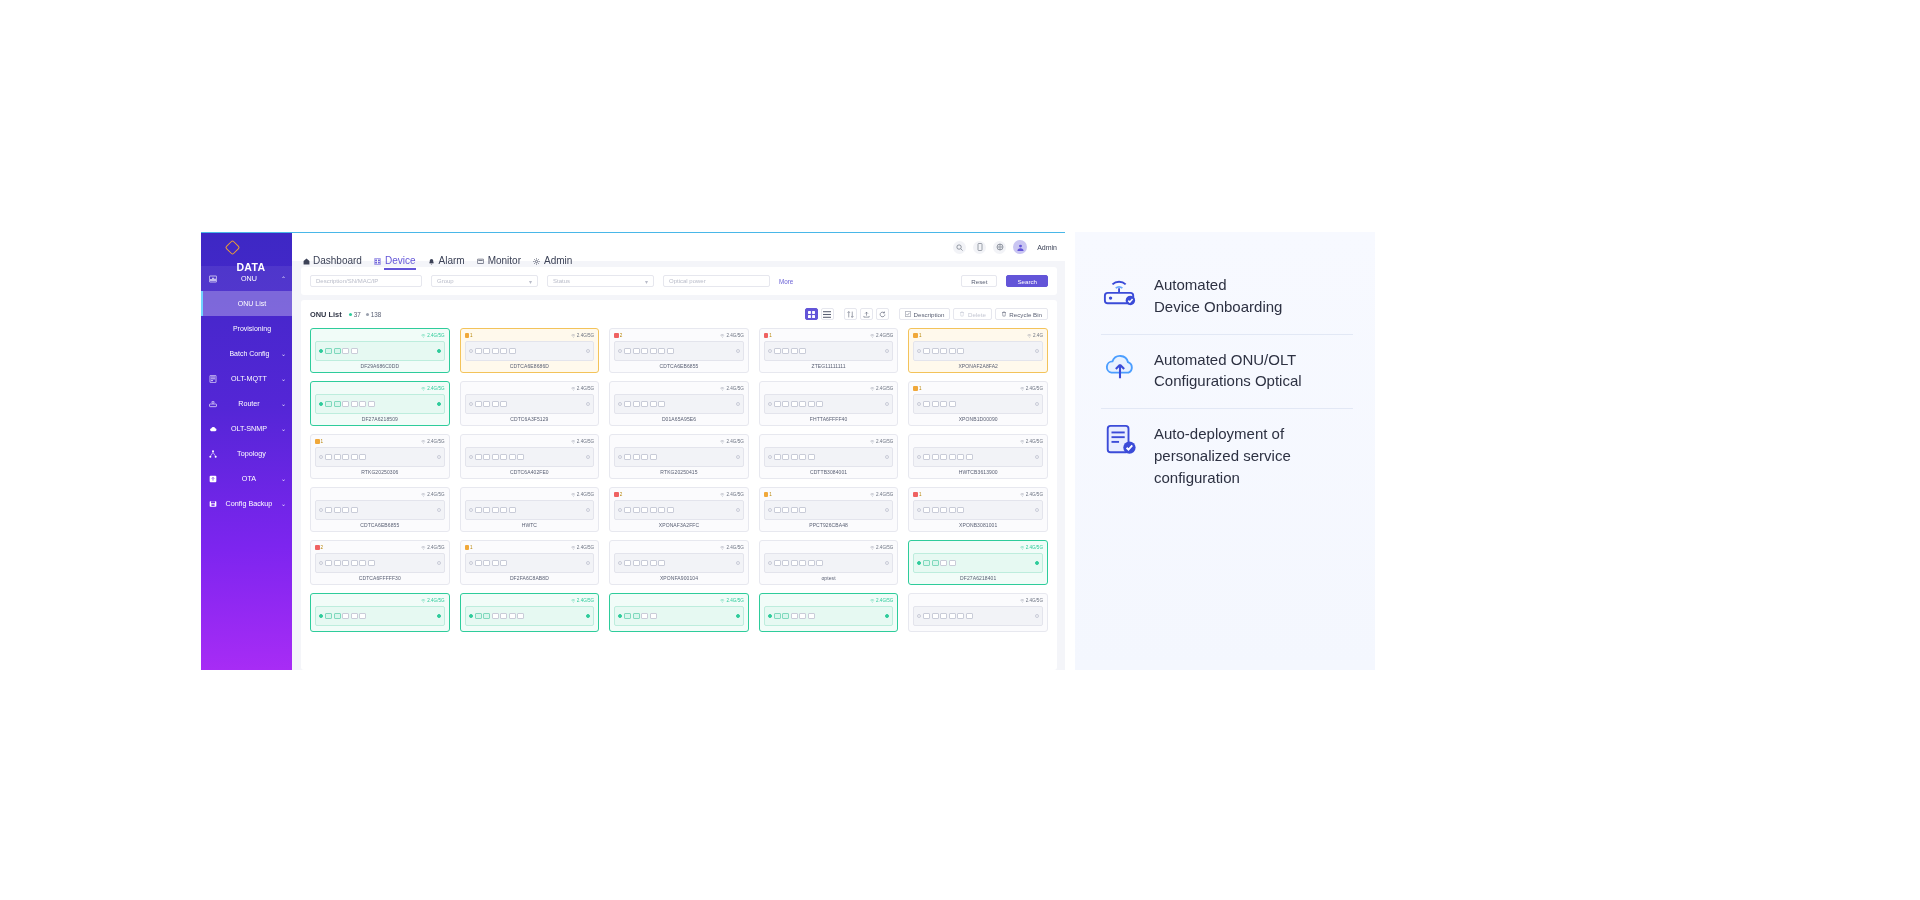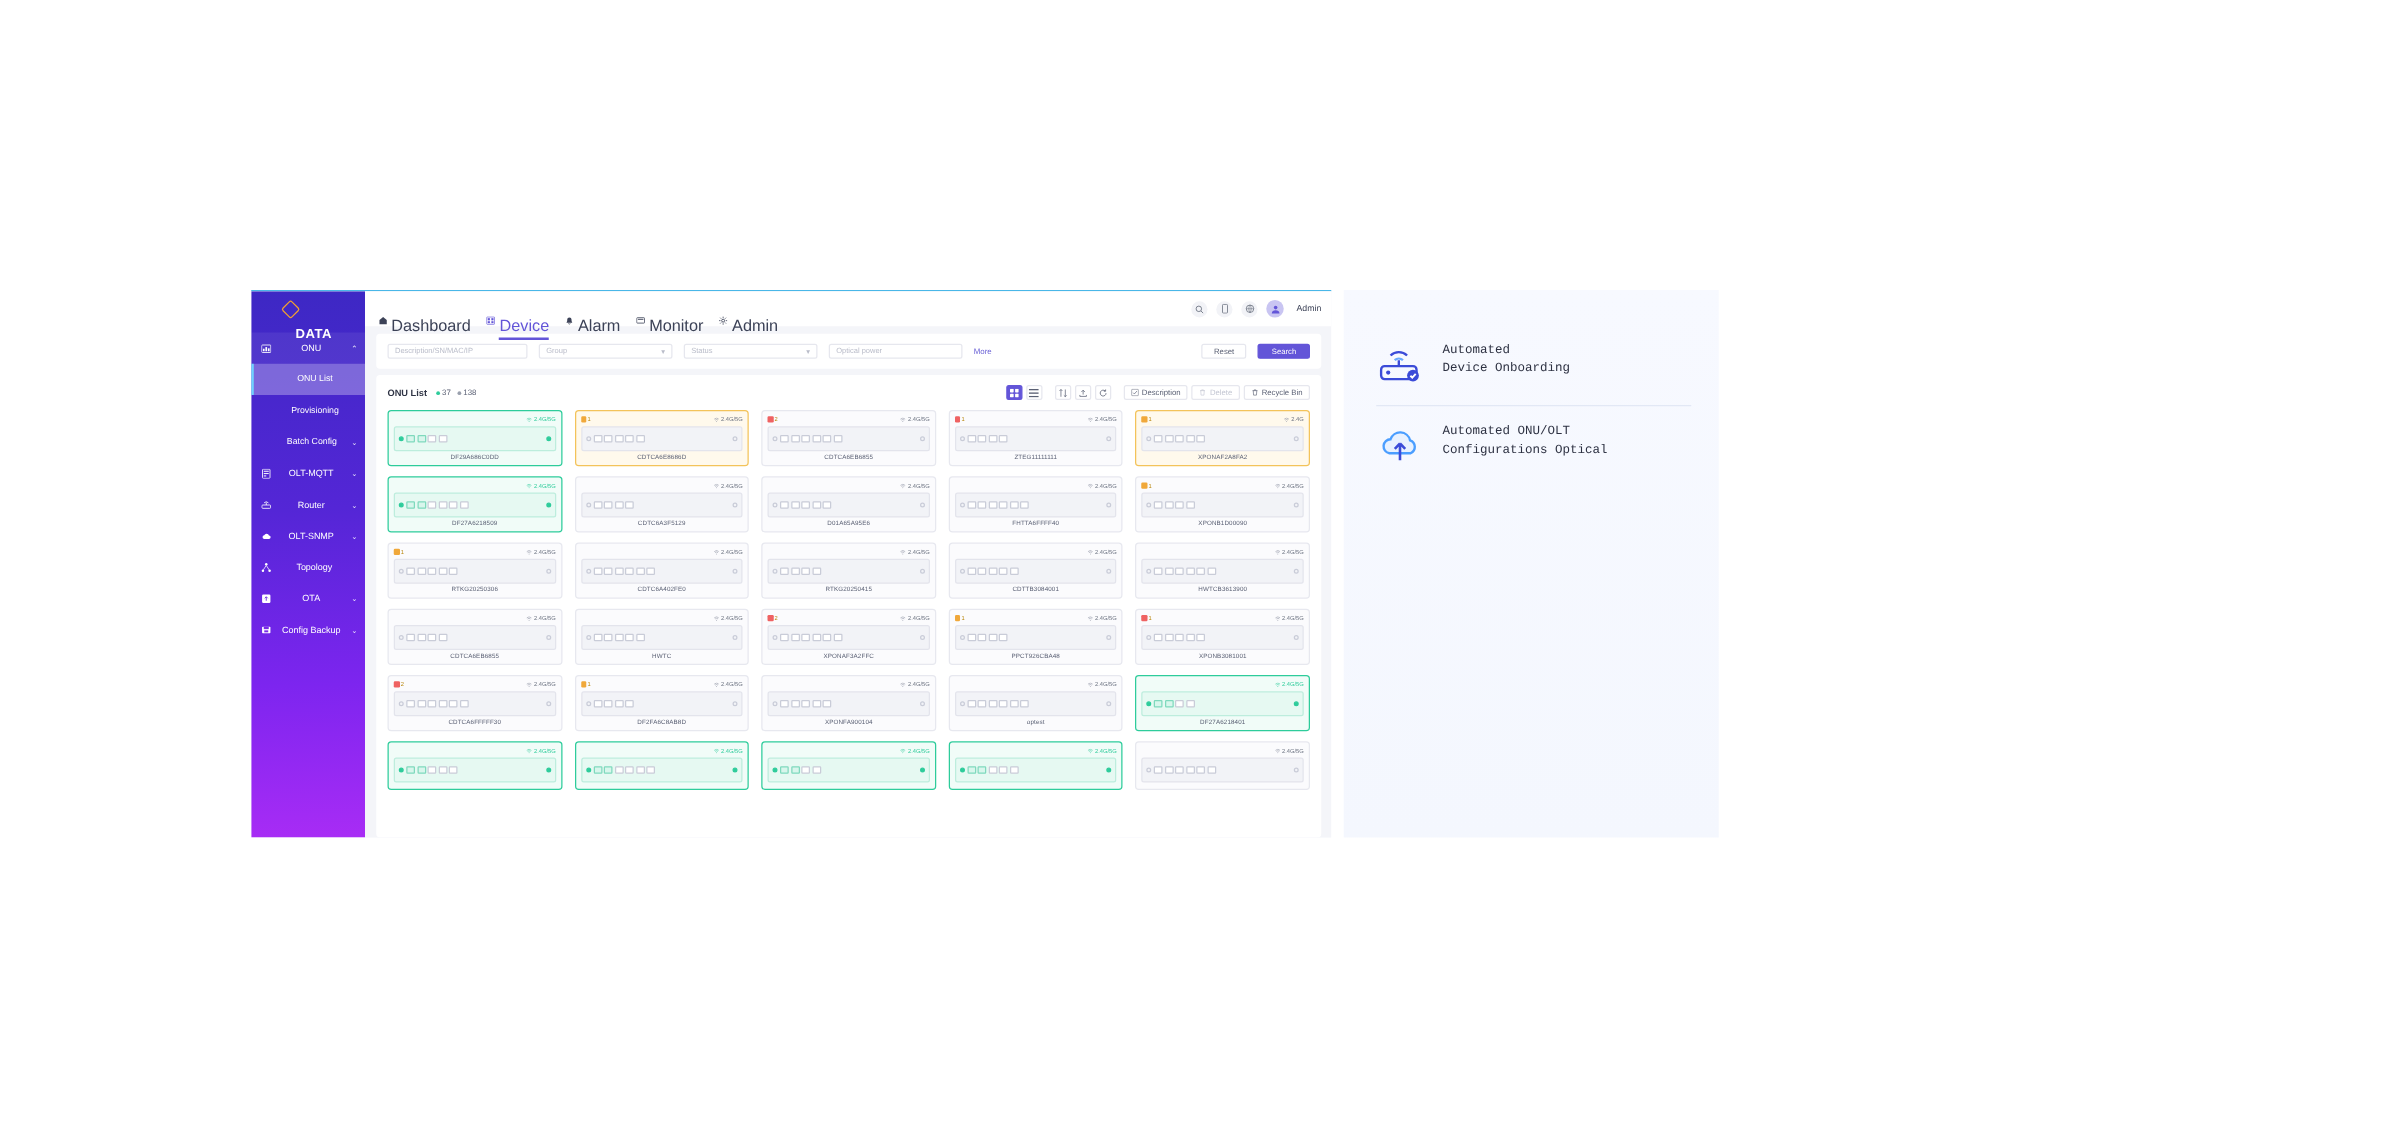--- a/index.html
+++ b/index.html
@@ -23,21 +23,21 @@
   .nav-item.active { background:rgba(255,255,255,.30); }
   .nav-item.active::before { content:""; position:absolute; left:0; top:0; bottom:0; width:2px; background:#6fd3ff; }
   .nav-ico { width:8px; height:8px; display:inline-flex; align-items:center; justify-content:center; font-size:7px; line-height:1; color:#fff; }
   .nav-lbl { flex:1; white-space:nowrap; }
   .chev { font-size:6px; opacity:.85; margin-right:6px; }
 
   
   .content { flex:1; display:flex; flex-direction:column; background:#f4f5f9; min-width:0; }
   .topbar { height:28px; background:#fff; display:flex; align-items:center; padding:0 8px 0 10px; gap:0; }
   .tnav { display:flex; align-items:center; gap:12px; }
-  .tnav-item { display:flex; align-items:flex-start; gap:3px; font-size:13px; color:#3c4257; cursor:pointer; padding:6px 0 5px; position:relative;margin-top:25px; }
+  .tnav-item { display:flex; align-items:flex-end; gap:3px; font-size:10px; color:#3c4257; cursor:pointer; padding:6px 0 5px; position:relative;margin-top:25px; }
   .tnav-item.on { color:#6355d8; }
   .tnav-item.on::after { content:""; position:absolute; left:10px; right:0; bottom:1px; height:1.2px; background:#6355d8; }
   .tnav-ico { width:8px; height:8px; display:flex; align-items:center; justify-content:center; font-size:7px; }
   .tspacer { flex:1; }
   .tools { display:flex; align-items:center; gap:7px; }
   .circ { width:13px; height:13px; border-radius:50%; background:#f2f3f7; display:flex; align-items:center; justify-content:center; font-size:7px; color:#6b7280; cursor:pointer; }
   .avatar { width:14px; height:14px; border-radius:50%; background:#c9c5f2; display:flex; align-items:center; justify-content:center; color:#5b4fd6; font-size:8px; }
   .admin-lbl { font-size:7px; color:#3c4257; margin-left:3px; }
 
   
@@ -86,21 +86,21 @@
   .port { width:7px; height:6px; border:.7px solid #c9ccd8; border-radius:1px; background:#fff; }
   .port.lit { border-color:#7fd9bd; background:#d8f6ec; }
   .pspace { flex:1; }
   .dev-name { text-align:center; font-size:5px; color:#5a6074; padding:2px 0 3px; letter-spacing:.1px; }
 
   
   #features { position:absolute; left:1075px; top:232px; width:300px; height:438px;
               background:linear-gradient(180deg,#f7f9ff 0%,#f4f7fe 100%); padding:28px 22px 0 26px; }
   .feat { display:flex; align-items:flex-start; gap:15px; padding:14px 0 16px; }
   .feat + .feat { border-top:1px solid #e2e8f5; }
-  .feat-txt { font-size:10px; line-height:1.45; color:#2d3142;font-family:Liberation Mono, monospace; }
+  .feat-txt { font-size:15px; line-height:1.45; color:#2d3142; }
   .feat-ico { width:38px; height:34px; flex:0 0 38px; position:relative; }
   .feat-ico svg { width:38px; height:34px; display:block; }
 </style>
 </head>
 <body>
 
 <div id="stage">
 
   <div id="app">
 
@@ -1224,14 +1224,29 @@
       <div class="feat">
         <div class="feat-ico">
           <svg viewBox="0 0 40 36">
             <path d="M11 25a6 6 0 0 1 1-11.9A8.6 8.6 0 0 1 28.5 14 5.9 5.9 0 0 1 29 25z" fill="#e8f1ff" stroke="#4b9eff" stroke-width="2"></path>
             <path d="M20 31V17M20 16.6l-4.4 4.6M20 16.6l4.4 4.6" stroke="#3b4bd8" stroke-width="2.2" fill="none"></path>
           </svg>
         </div>
         <div class="feat-txt" style="white-space: pre-line;">Automated ONU/OLT
 Configurations Optical</div>
       </div>
+      <div class="feat">
+        <div class="feat-ico">
+          <svg viewBox="0 0 40 36">
+            <rect x="7" y="3" width="22" height="28" rx="3" fill="#e8edff" stroke="#3b4bd8" stroke-width="2"></rect>
+            <rect x="11" y="9" width="14" height="2" fill="#3b4bd8"></rect>
+            <rect x="11" y="14" width="14" height="2" fill="#3b4bd8"></rect>
+            <rect x="11" y="19" width="8" height="2" fill="#3b4bd8"></rect>
+            <circle cx="30" cy="26" r="6.5" fill="#3b4bd8"></circle>
+            <path d="M27 26.2l2 2 4-4.4" stroke="#fff" stroke-width="2" fill="none"></path>
+          </svg>
+        </div>
+        <div class="feat-txt" style="white-space: pre-line;">Auto-deployment of
+personalized service
+configuration</div>
+      </div>
     </div>
 </div>
 
 </body></html>

